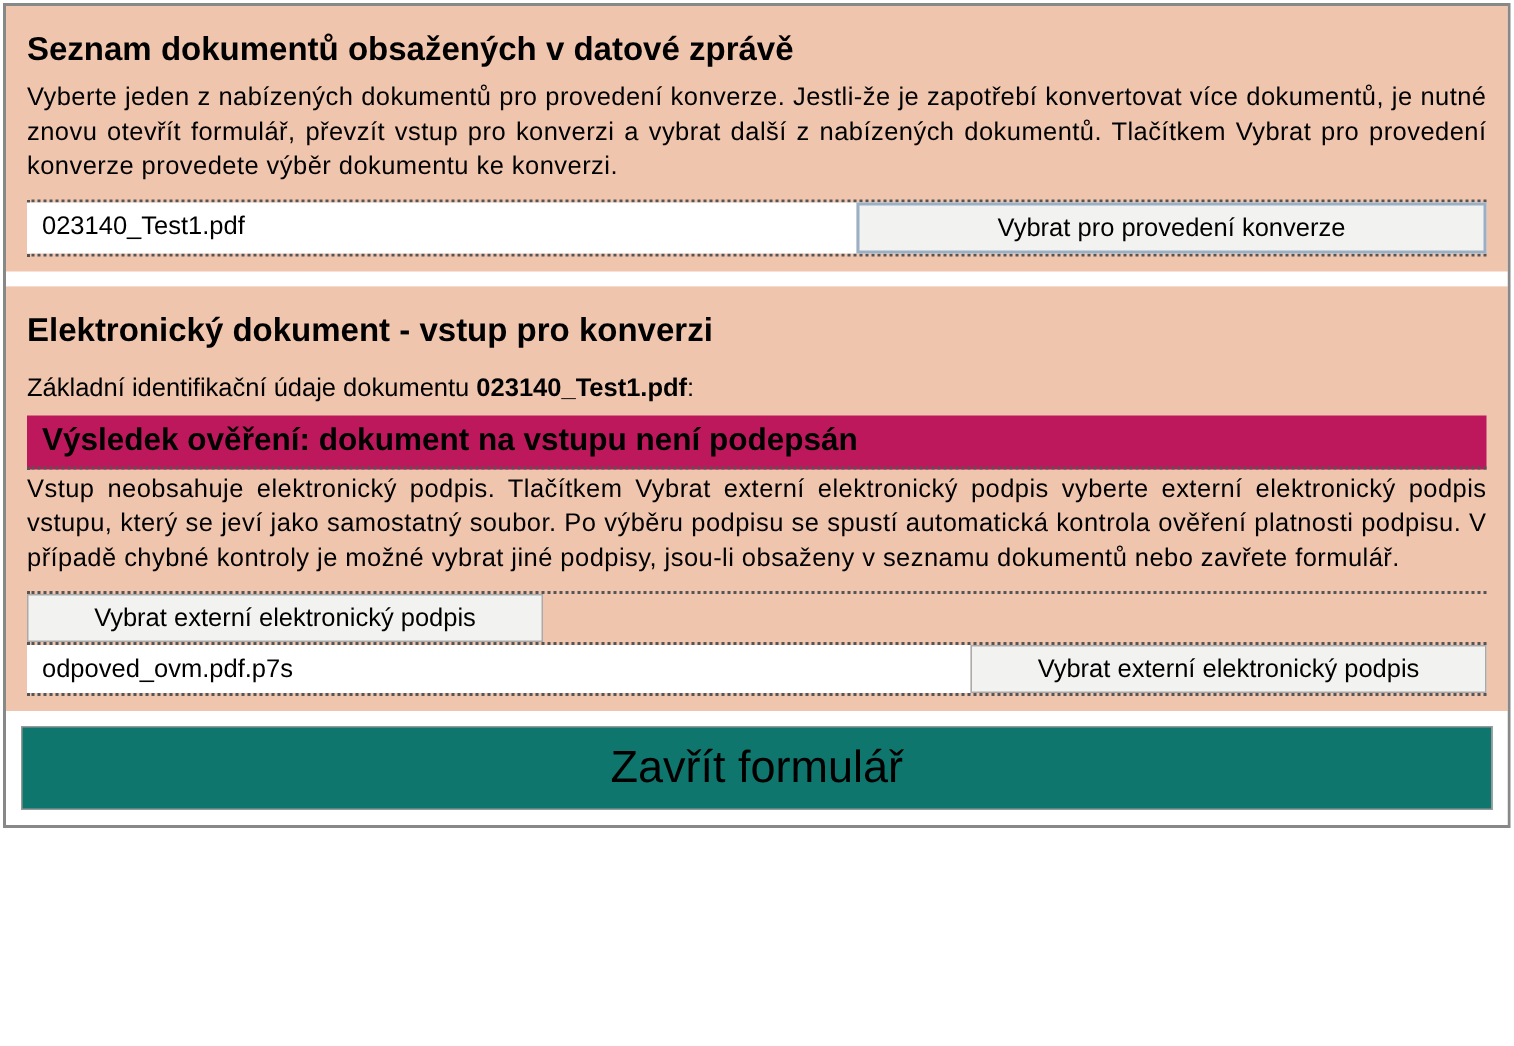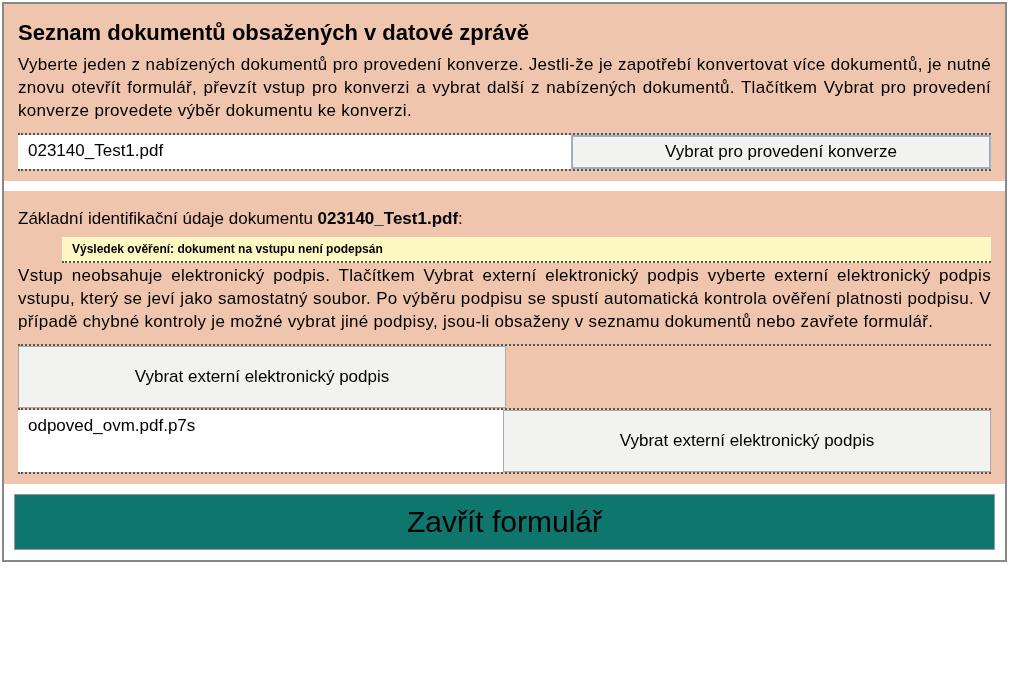--- a/index.html
+++ b/index.html
@@ -61,24 +61,24 @@
       padding: 5px 12px;
       font-size: 17px;
       color: #000;
       text-align: right;
       cursor: pointer;
       display: flex;
       align-items: center;
       justify-content: center;
     }
     .cell-button-narrow {
-      width: 488px;
+      width: 344px;
       background: #f2f2f0;
       border: 1px solid #aaa;
-      padding: 20px 10px;
+      padding: 5px 10px;
       font-size: 17px;
       color: #000;
       text-align: center;
       cursor: pointer;
       display: flex;
       align-items: center;
       justify-content: center;
     }
     .subheader {
       font-size: 17px;
@@ -90,27 +90,26 @@
     }
     .info-line {
       background: #fff;
       border-top: 2px dotted #555;
       border-bottom: 2px dotted #555;
       padding: 5px 10px;
       font-size: 17px;
       color: #000;
     }
     .info-line-bold {
-      background: #fef9c3;
+      background: #be185d;
       border-bottom: 2px dotted #555;
       padding: 5px 10px;
-      font-size: 12px;
+      font-size: 21px;
       font-weight: bold;
       color: #000;
-      margin-left: 44px;
     }
     .close-wrap {
       background: #fff;
       padding: 10px;
     }
     .close-button {
       width: 100%;
       background: #0f766e;
       border: 1px solid #999;
       padding: 10px 0;
@@ -128,20 +127,21 @@
   <div class="section section-top">
     <div class="title">Seznam dokumentů obsažených v datové zprávě</div>
     <div class="description">Vyberte jeden z nabízených dokumentů pro provedení konverze. Jestli-že je zapotřebí konvertovat více dokumentů, je nutné znovu otevřít formulář, převzít vstup pro konverzi a vybrat další z nabízených dokumentů. Tlačítkem Vybrat pro provedení konverze provedete výběr dokumentu ke konverzi.</div>
     <div class="row">
       <div class="cell-filename">023140_Test1.pdf</div>
       <div class="cell-button">Vybrat pro provedení konverze</div>
     </div>
   </div>
 
   <div class="section">
+    <div class="title">Elektronický dokument - vstup pro konverzi</div>
     <div class="subheader">
       <span>Základní identifikační údaje dokumentu </span><span class="docname">023140_Test1.pdf</span><span>:</span>
     </div>
     <div class="info-line-bold">Výsledek ověření: dokument na vstupu není podepsán</div>
     <div class="description">Vstup neobsahuje elektronický podpis. Tlačítkem Vybrat externí elektronický podpis vyberte externí elektronický podpis vstupu, který se jeví jako samostatný soubor. Po výběru podpisu se spustí automatická kontrola ověření platnosti podpisu. V případě chybné kontroly je možné vybrat jiné podpisy, jsou-li obsaženy v seznamu dokumentů nebo zavřete formulář.</div>
 
     <div class="row">
       <div class="cell-button-narrow">Vybrat externí elektronický podpis</div>
     </div>
     <div class="row">

